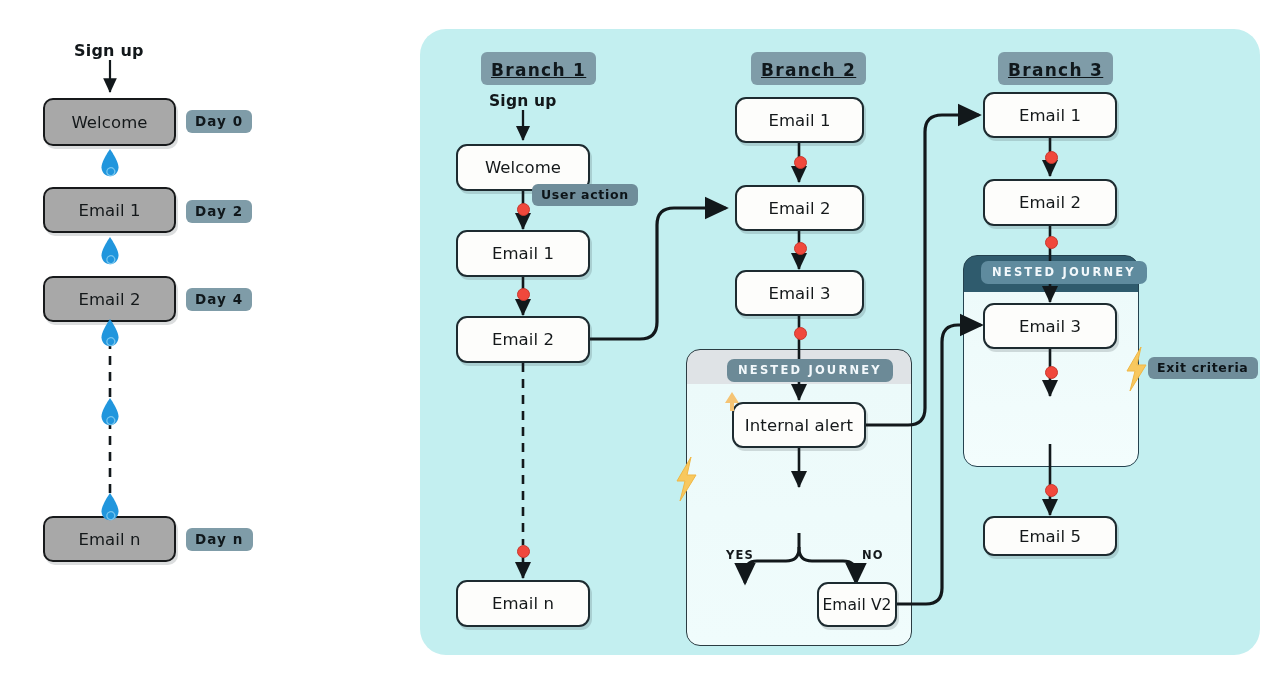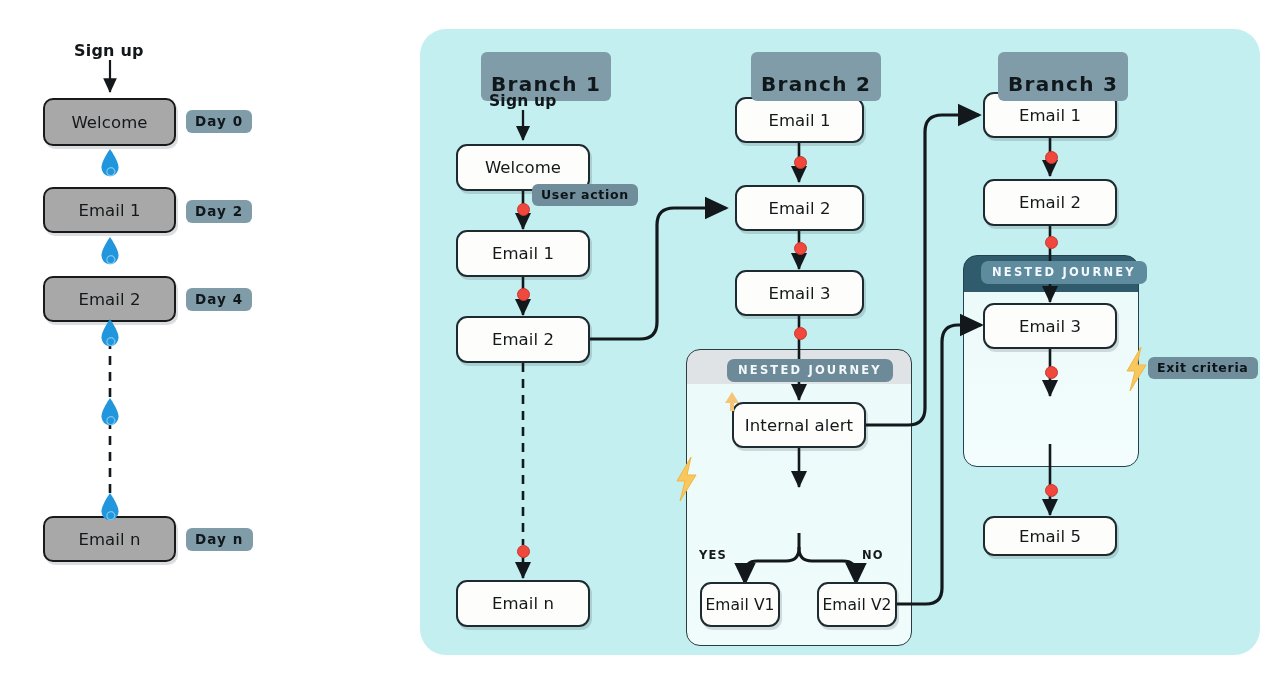--- a/index.html
+++ b/index.html
@@ -19,21 +19,21 @@
   .node.grey{background:#a8a8a8;border-color:#17191b;border-width:2.4px;border-radius:10px;}
   .node.small{font-size:15.5px;}
 
   .badge{
     position:absolute;box-sizing:border-box;
     display:flex;align-items:center;justify-content:center;
     background:#7f9ca8;color:#10181c;border-radius:6px;
     font-size:13.5px;font-weight:700;letter-spacing:1.1px;
     padding:3px 9px 4px;white-space:nowrap;z-index:9;
   }
-  .badge.branch{font-size:20px;letter-spacing:1.3px;padding:20px 10px 5px;}
+  .badge.branch{font-size:17px;letter-spacing:1.3px;padding:8px 10px 5px;text-decoration:underline;}
   .badge.nested{
     background:#6c8a97;color:#f2f8fb;font-size:11.5px;letter-spacing:2.2px;
     font-weight:700;border-radius:7px;padding:4px 11px 5px;
   }
   .badge.action{background:#6f8d9a;color:#0d1418;font-size:12.5px;letter-spacing:.7px;font-weight:700;}
 
   .plain-label{position:absolute;font-size:15.5px;font-weight:700;color:#12171a;letter-spacing:.2px;z-index:9;}
   .tiny-label{position:absolute;font-size:11.5px;font-weight:700;color:#14191c;letter-spacing:1.1px;z-index:9;}
 
   
@@ -207,26 +207,23 @@
 
   <div class="node" style="left:732px;top:402px;width:134px;height:46px;">
     <span>Internal alert</span>
   </div>
 
   <svg class="bolt" style="left:672px;top:455px;" width="28" height="48" viewBox="0 0 28 48">
     <path d="M19,2 L5,26 L13,26 L8,46 L24,20 L15,20 Z" fill="#f8c85e" stroke="#f0b744" stroke-width="1"></path>
   </svg>
 
 
-  <div class="tiny-label" style="left:699px;top:548px;">YES</div>
+  <div class="tiny-label" style="left:726px;top:548px;">YES</div>
   <div class="tiny-label" style="left:862px;top:548px;">NO</div>
 
-  <div class="node small" style="left:700px;top:582px;width:80px;height:45px;">
-    <span>Email V1</span>
-  </div>
   <div class="node small" style="left:817px;top:582px;width:80px;height:45px;">
     <span>Email V2</span>
   </div>
 
   <div class="badge branch" style="left:998px;top:52px;">Branch 3</div>
 
   <div class="node" style="left:983px;top:92px;width:134px;height:46px;">
     <span>Email 1</span>
   </div>
   <div class="dot" style="left:1045px;top:151px;"></div>

